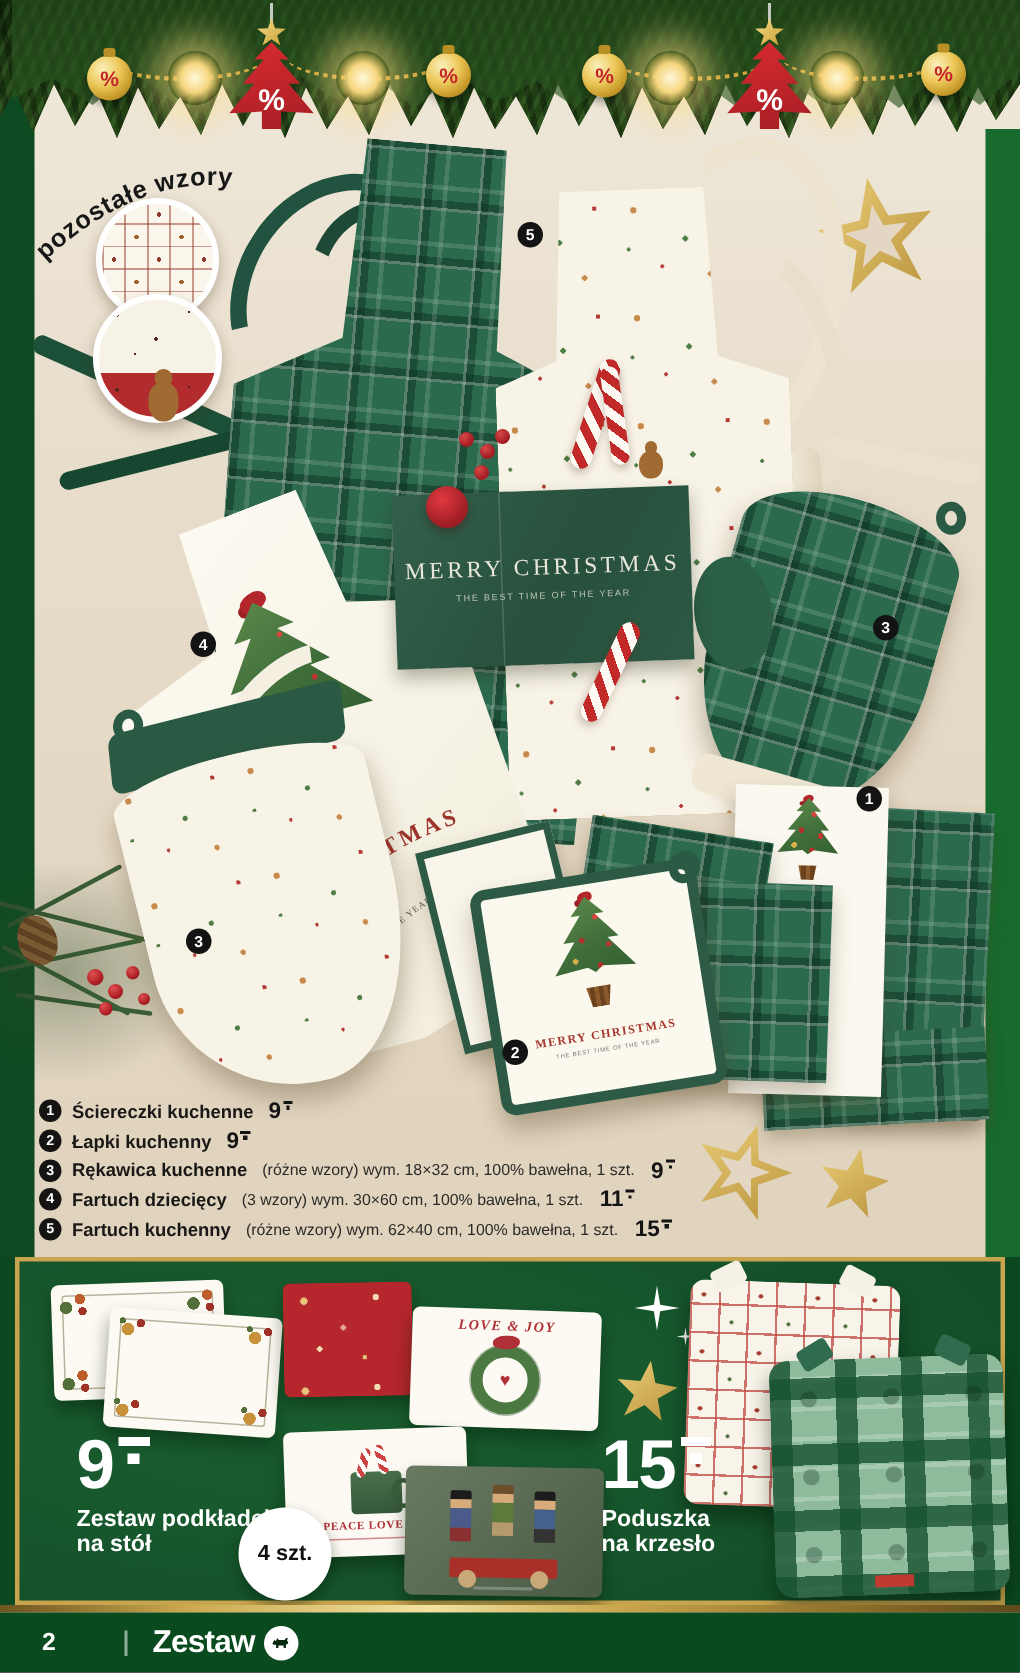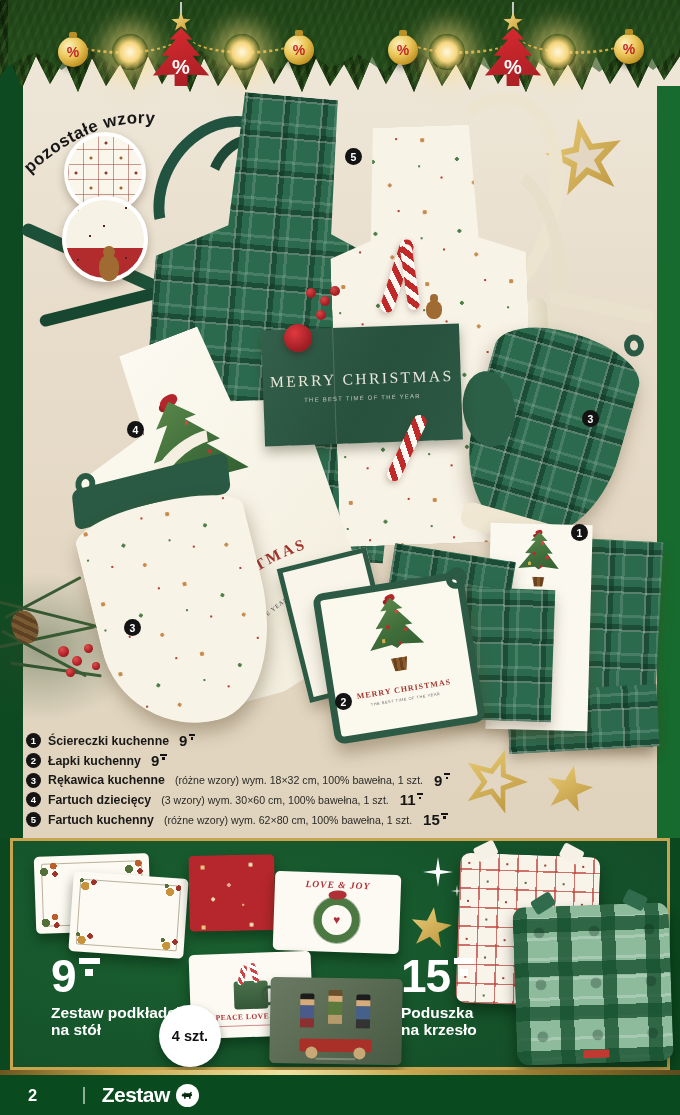--- a/index.html
+++ b/index.html
@@ -524,21 +524,21 @@
           <b data-name="price-value">11</b>
           <span class="kr" data-name="krona-dash-icon">
             <i class="krb"></i>
             <i class="krd"></i>
           </span>
         </span>
     </div>
     <div class="prow" data-name="product-row">
       <span class="lnum" data-name="product-number-badge">5</span>
       <span class="lname" data-name="product-name">Fartuch kuchenny</span>
-      <span class="ldet" data-name="product-details">(różne wzory) wym. 62×80 cm, 100% bawełna, 1 szt.</span>
+      <span class="ldet" data-name="product-details">(różne wzory) wym. 62×40 cm, 100% bawełna, 1 szt.</span>
       <span class="lprice" data-name="product-price">
           <b data-name="price-value">15</b>
           <span class="kr" data-name="krona-dash-icon">
             <i class="krb"></i>
             <i class="krd"></i>
           </span>
         </span>
     </div>
   </div>
 

